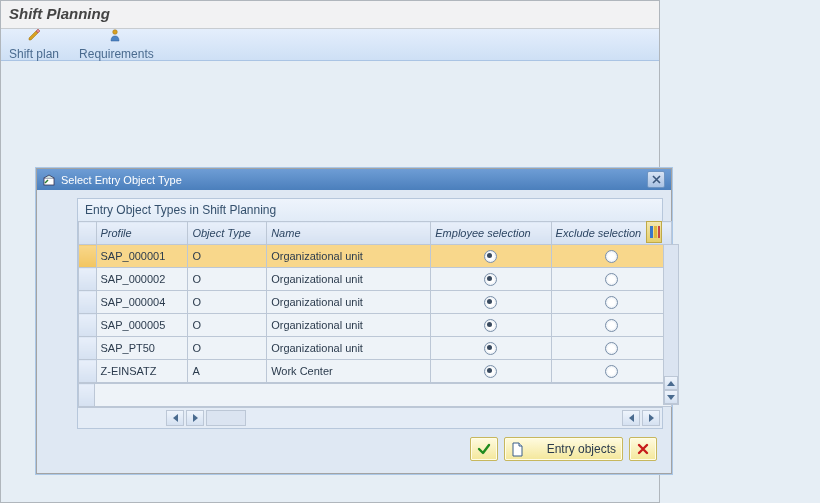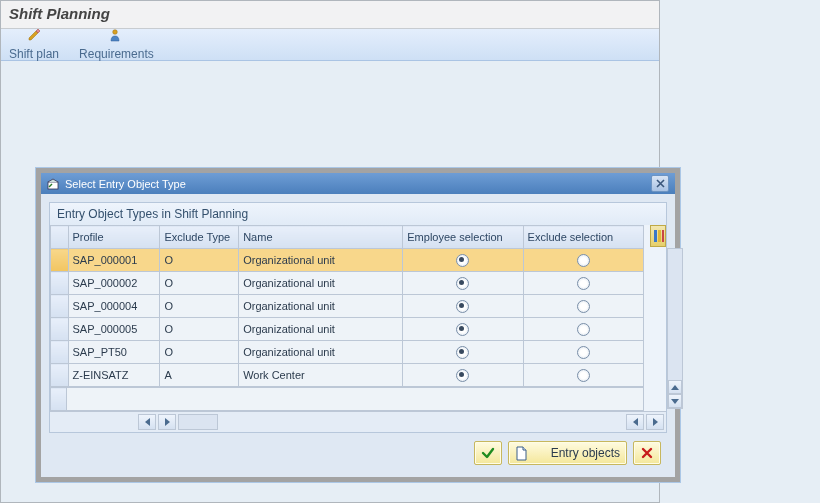--- a/index.html
+++ b/index.html
@@ -74,21 +74,21 @@
     margin-right:10px;
     vertical-align:-3px;
   }
   
   .dialog {
     position: absolute;
     left: 36px;
     top: 168px;
     width: 634px;
     background: #dfe8f3;
-    border: 5px solid #a3a3a3;
+    border: 1px solid #a3a3a3;
     box-shadow: 0 0 0 1px #abc7e6;
   }
   .dlg-title {
     height: 21px;
     background: linear-gradient(#6e9dd5 0%, #4b7fbc 100%);
     color: #fff;
     font-size: 11px;
     display: flex;
     align-items: center;
     padding: 0 6px;
@@ -102,20 +102,21 @@
     border-radius:2px;
     display:flex;align-items:center;justify-content:center;
     cursor:pointer;
   }
   .dlg-body {
     padding: 8px;
   }
   .group-box {
     border: 1px solid #b7c7db;
     background: #edf3fa;
+    margin-left: 32px;
   }
   .group-title {
     padding: 4px 7px;
     color: #34506d;
     background: linear-gradient(#eef4fc,#e1ebf7);
   }
   .table-wrap {
     position: relative;
     margin: 0 0 0 0;
   }
@@ -131,20 +132,21 @@
     height: 16px;
     box-sizing: content-box;
     overflow: hidden;
     white-space: nowrap;
   }
   table.grid th {
     background: linear-gradient(#e8effa,#d5e1f1);
     color: #2d4663;
     font-weight: normal;
     text-align: left;
+    font-style: italic;
   }
   table.grid th.sel, table.grid td.sel {
     width: 14px;
     background: linear-gradient(#e8effa,#d5e1f1);
     padding:0;
   }
   col.c-profile { width: 84px; }
   col.c-otype   { width: 72px; }
   col.c-name    { width: 150px; }
   col.c-emp     { width: 110px; }
@@ -291,21 +293,21 @@
               <col class="c-profile">
                 <col class="c-otype">
                 <col class="c-name">
                 <col class="c-emp">
                 <col class="c-excl">
             </colgroup>
             <thead>
               <tr>
                 <th class="sel"></th>
                 <th>Profile</th>
-                <th>Exclude Type</th>
+                <th>Object Type</th>
                 <th>Name</th>
                 <th>Employee selection</th>
                 <th>Exclude selection</th>
               </tr>
             </thead>
             <tbody id="grid-body">
                 <tr class="selected">
                   <td class="sel"></td>
                   <td>SAP_000001</td>
                   <td>O</td>

